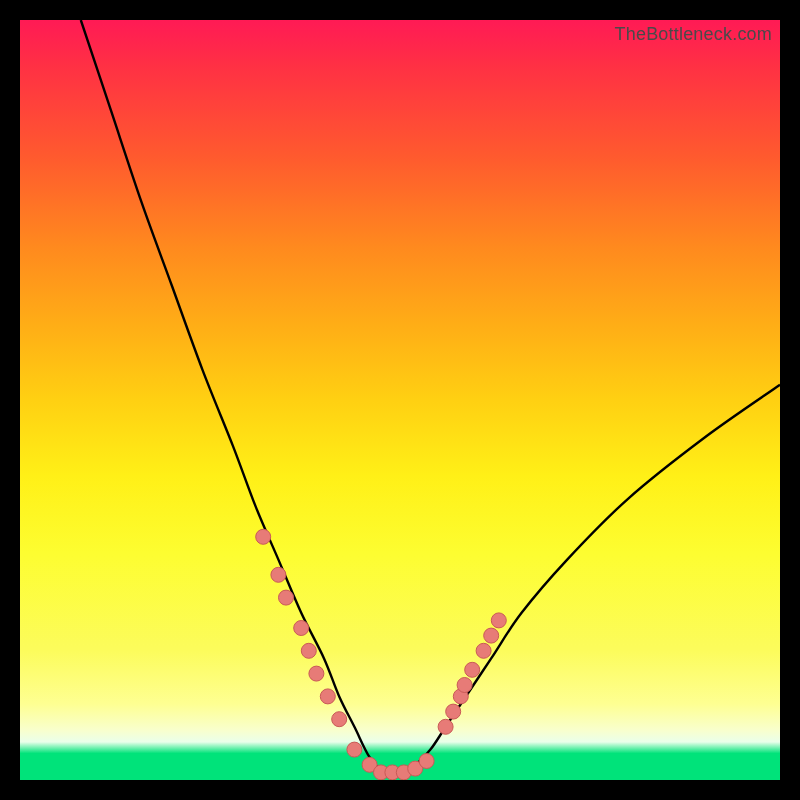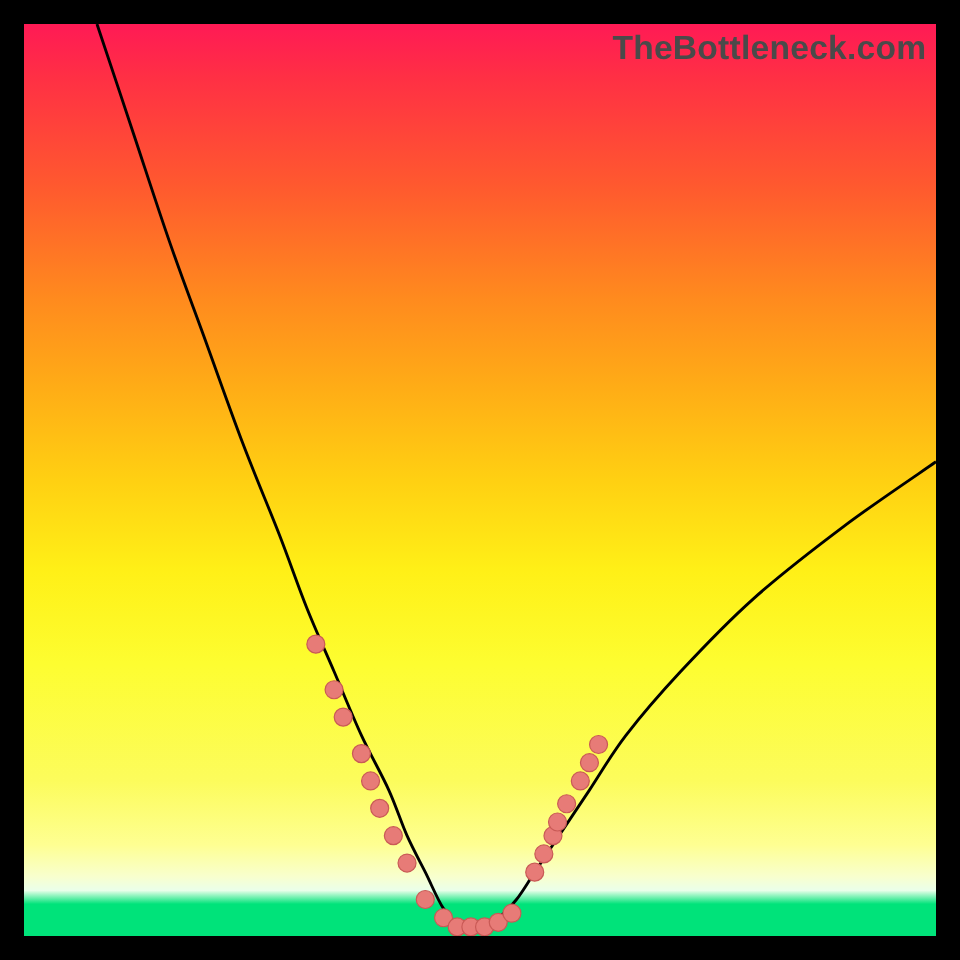--- a/index.html
+++ b/index.html
@@ -48,22 +48,22 @@
       #eaffea 95%,
       #00e37a 96.5%,
       #00e37a 100%
     );
   }
   .watermark {
     position: absolute;
     top: 4px;
     right: 8px;
     color: #4a4a4a;
-    font-size: 28px;
-    font-weight: 700;
+    font-size: 18px;
+    font-weight: 400;
     letter-spacing: 0.2px;
   }
   svg.curve {
     position: absolute;
     left: 0;
     top: 0;
     width: 760px;
     height: 760px;
   }
 </style>

